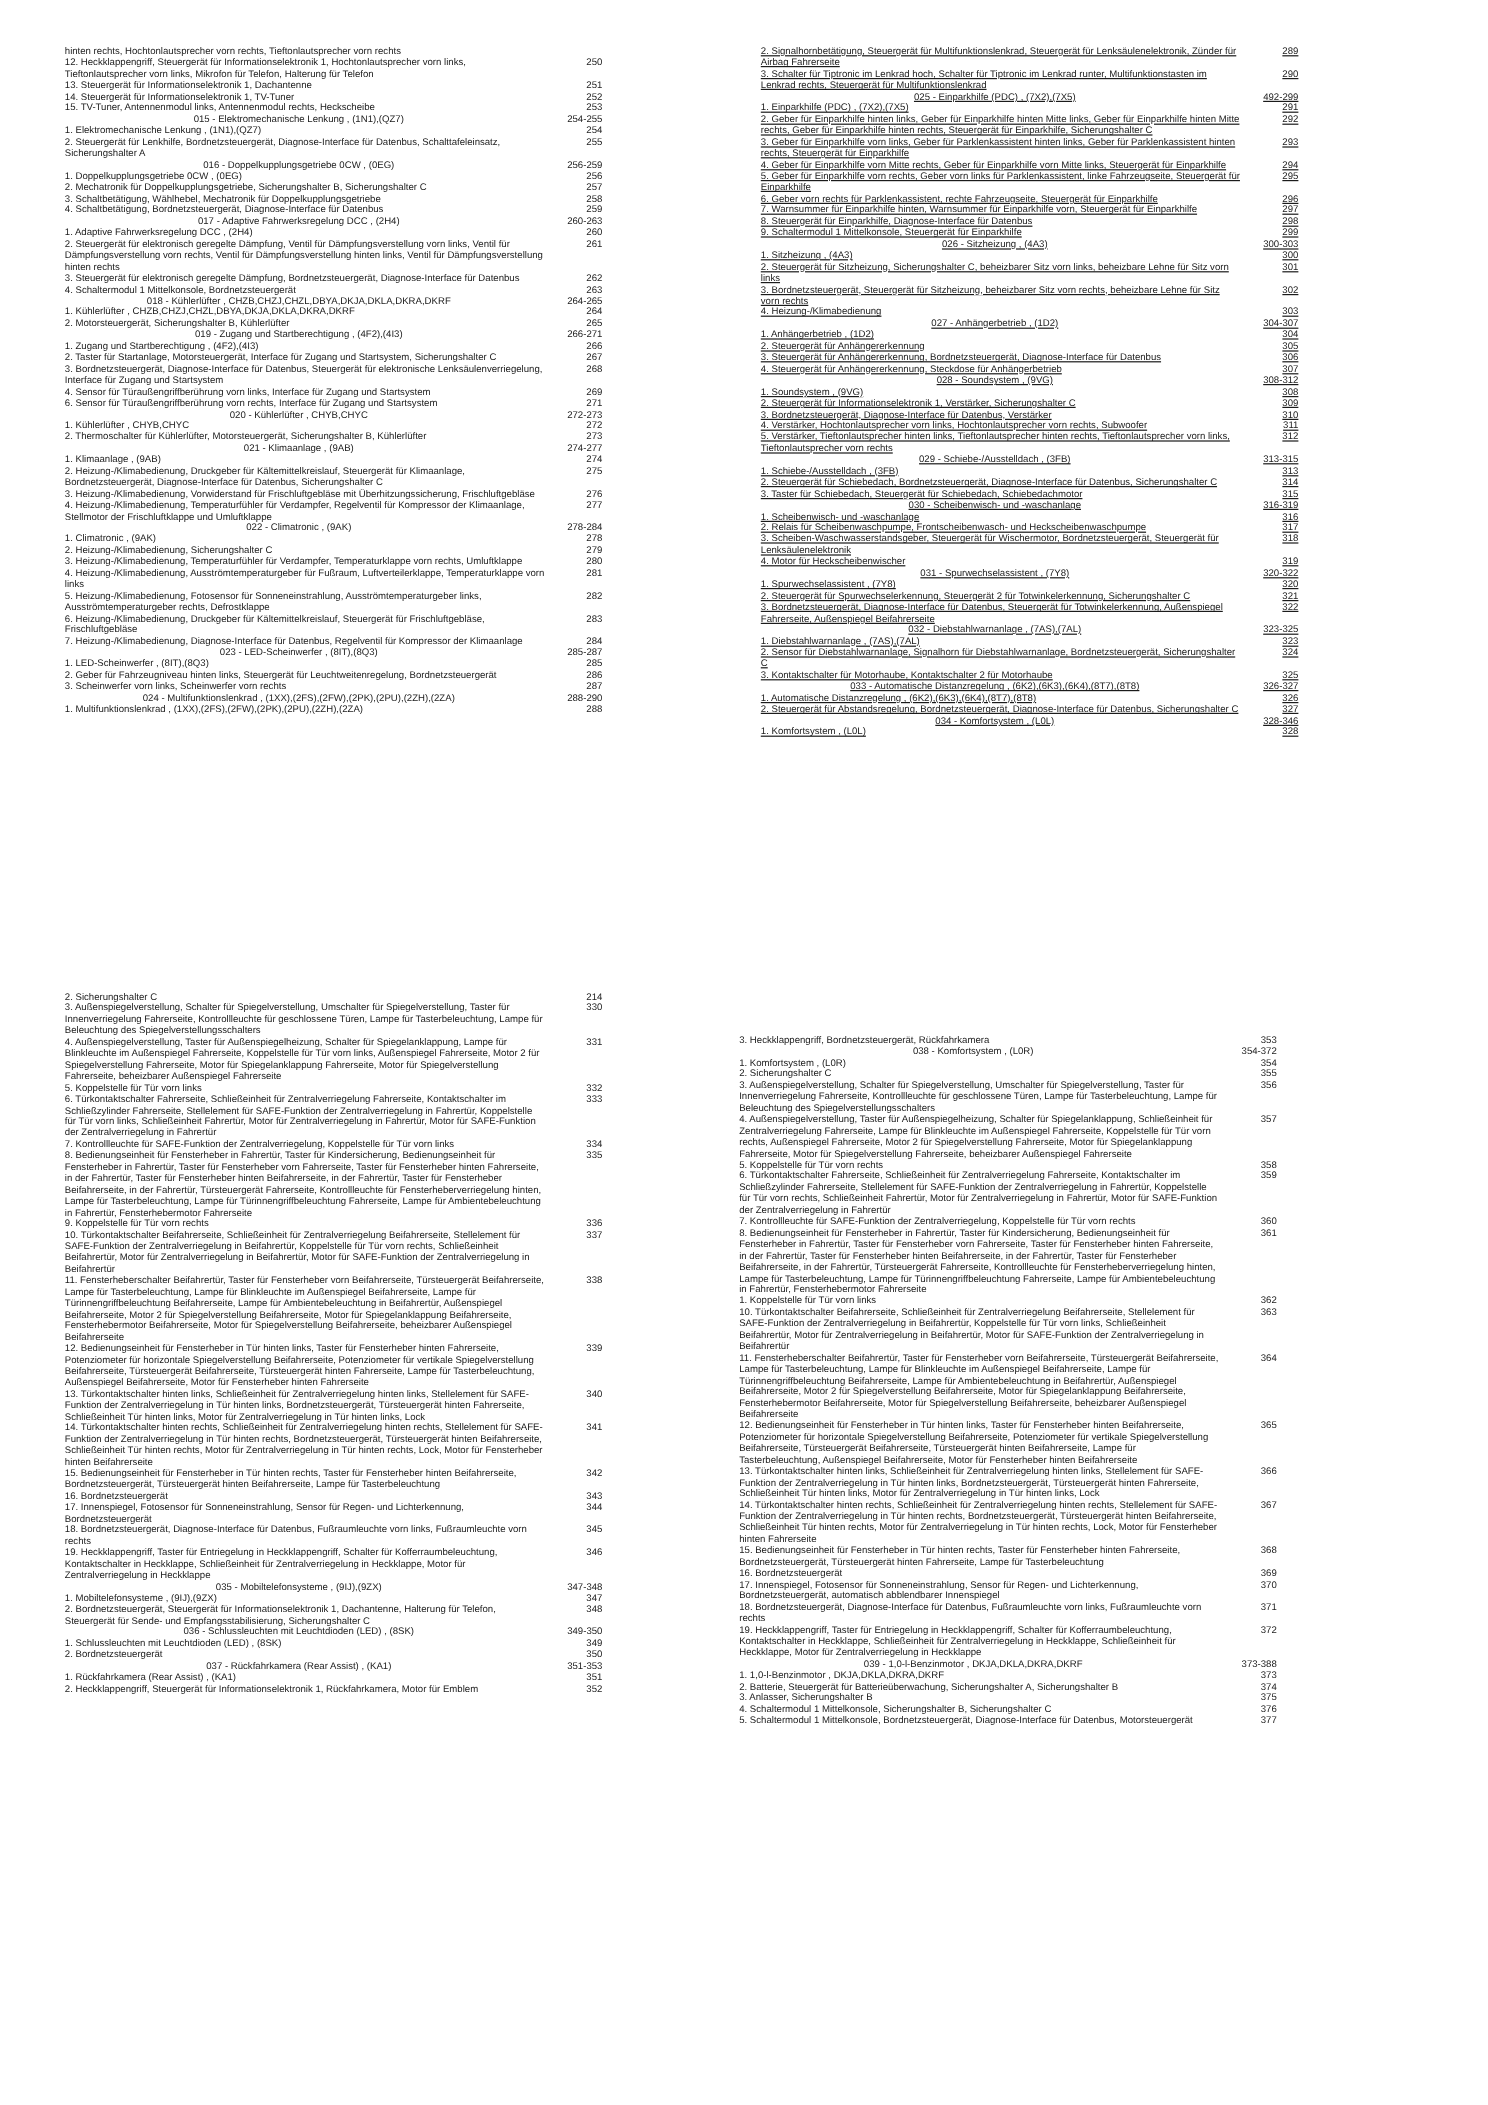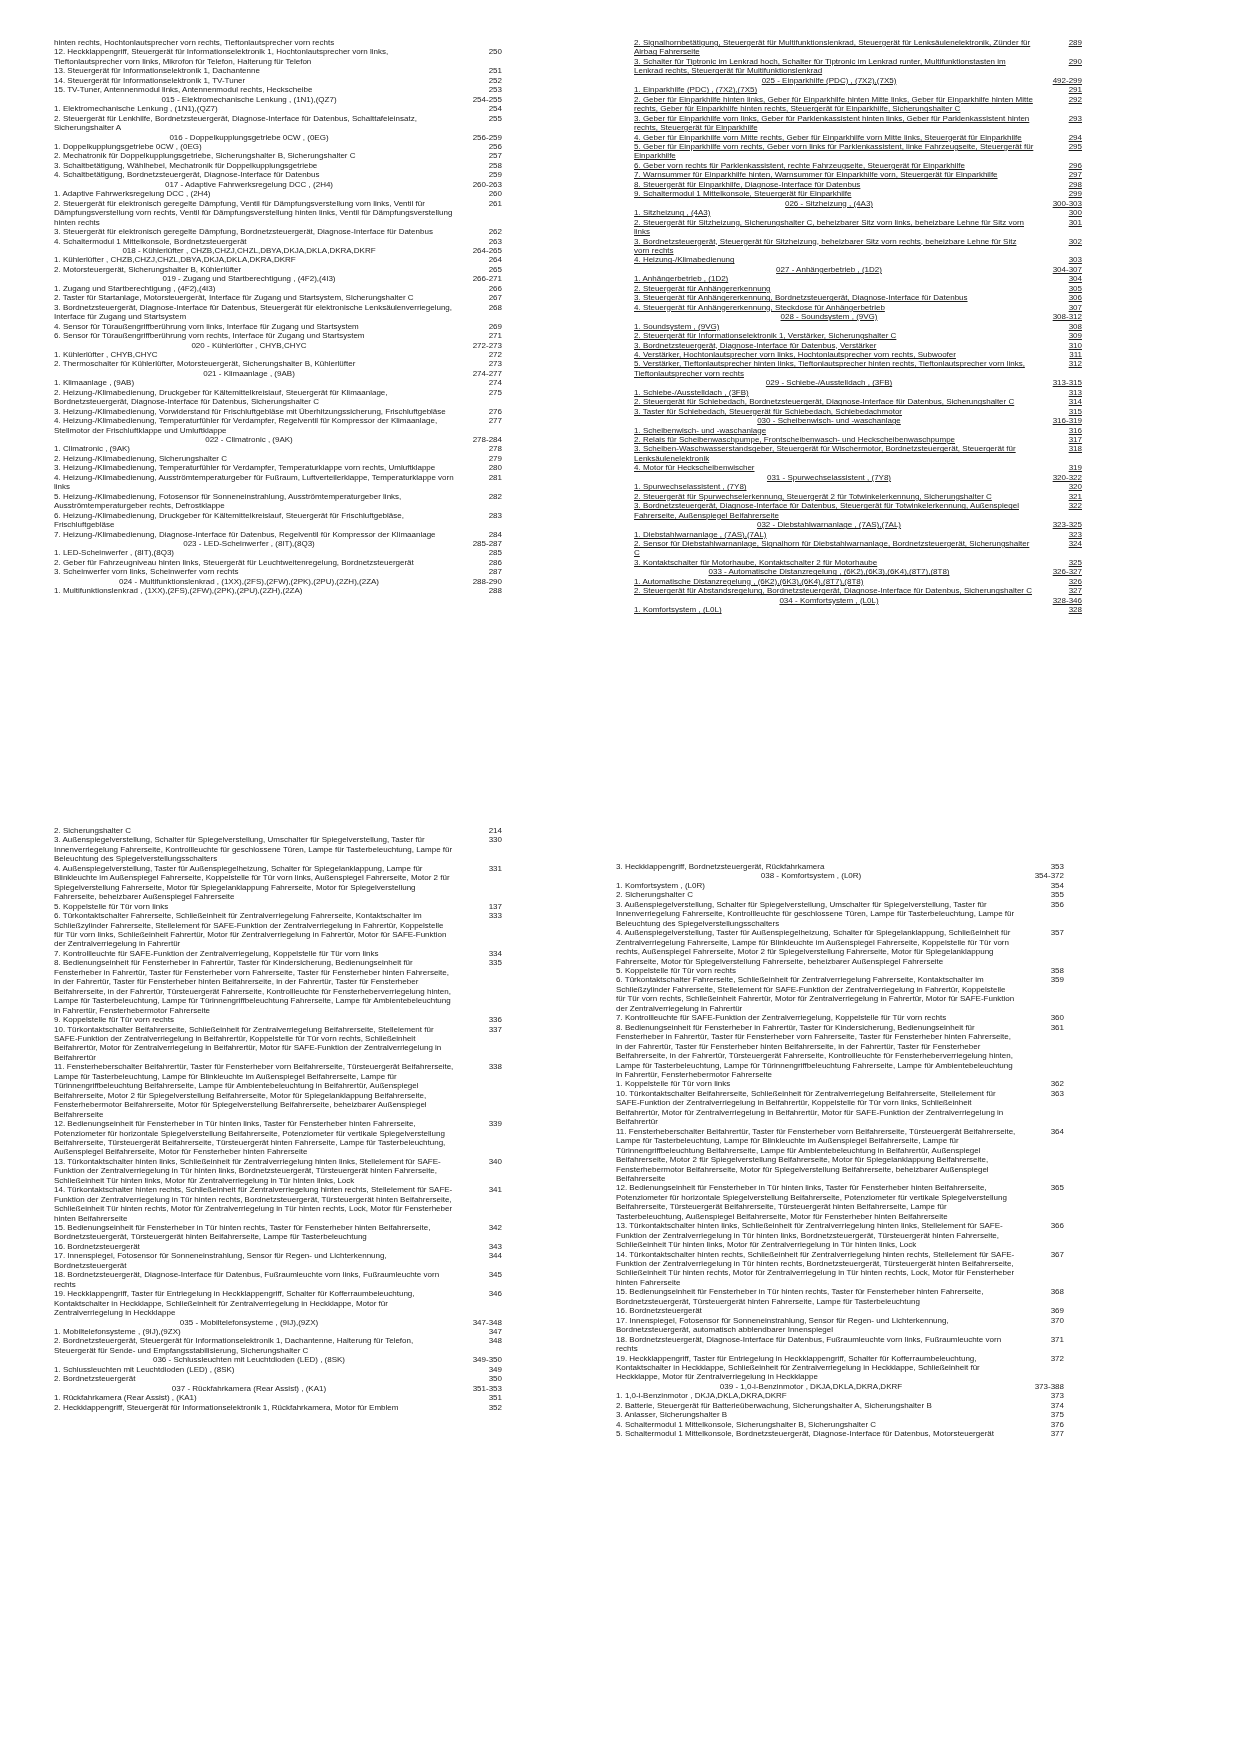--- a/index.html
+++ b/index.html
@@ -543,21 +543,21 @@
     <div class="entry-page">330</div>
   </div>
 
   <div class="entry item">
     <div class="entry-text">4. Außenspiegelverstellung, Taster für Außenspiegelheizung, Schalter für Spiegelanklappung, Lampe für Blinkleuchte im Außenspiegel Fahrerseite, Koppelstelle für Tür vorn links, Außenspiegel Fahrerseite, Motor 2 für Spiegelverstellung Fahrerseite, Motor für Spiegelanklappung Fahrerseite, Motor für Spiegelverstellung Fahrerseite, beheizbarer Außenspiegel Fahrerseite</div>
     <div class="entry-page">331</div>
   </div>
 
   <div class="entry item">
     <div class="entry-text">5. Koppelstelle für Tür vorn links</div>
-    <div class="entry-page">137</div>
+    <div class="entry-page">332</div>
   </div>
 
   <div class="entry item">
     <div class="entry-text">6. Türkontaktschalter Fahrerseite, Schließeinheit für Zentralverriegelung Fahrerseite, Kontaktschalter im Schließzylinder Fahrerseite, Stellelement für SAFE-Funktion der Zentralverriegelung in Fahrertür, Koppelstelle für Tür vorn links, Schließeinheit Fahrertür, Motor für Zentralverriegelung in Fahrertür, Motor für SAFE-Funktion der Zentralverriegelung in Fahrertür</div>
     <div class="entry-page">333</div>
   </div>
 
   <div class="entry item">
     <div class="entry-text">7. Kontrollleuchte für SAFE-Funktion der Zentralverriegelung, Koppelstelle für Tür vorn links</div>
     <div class="entry-page">334</div>

